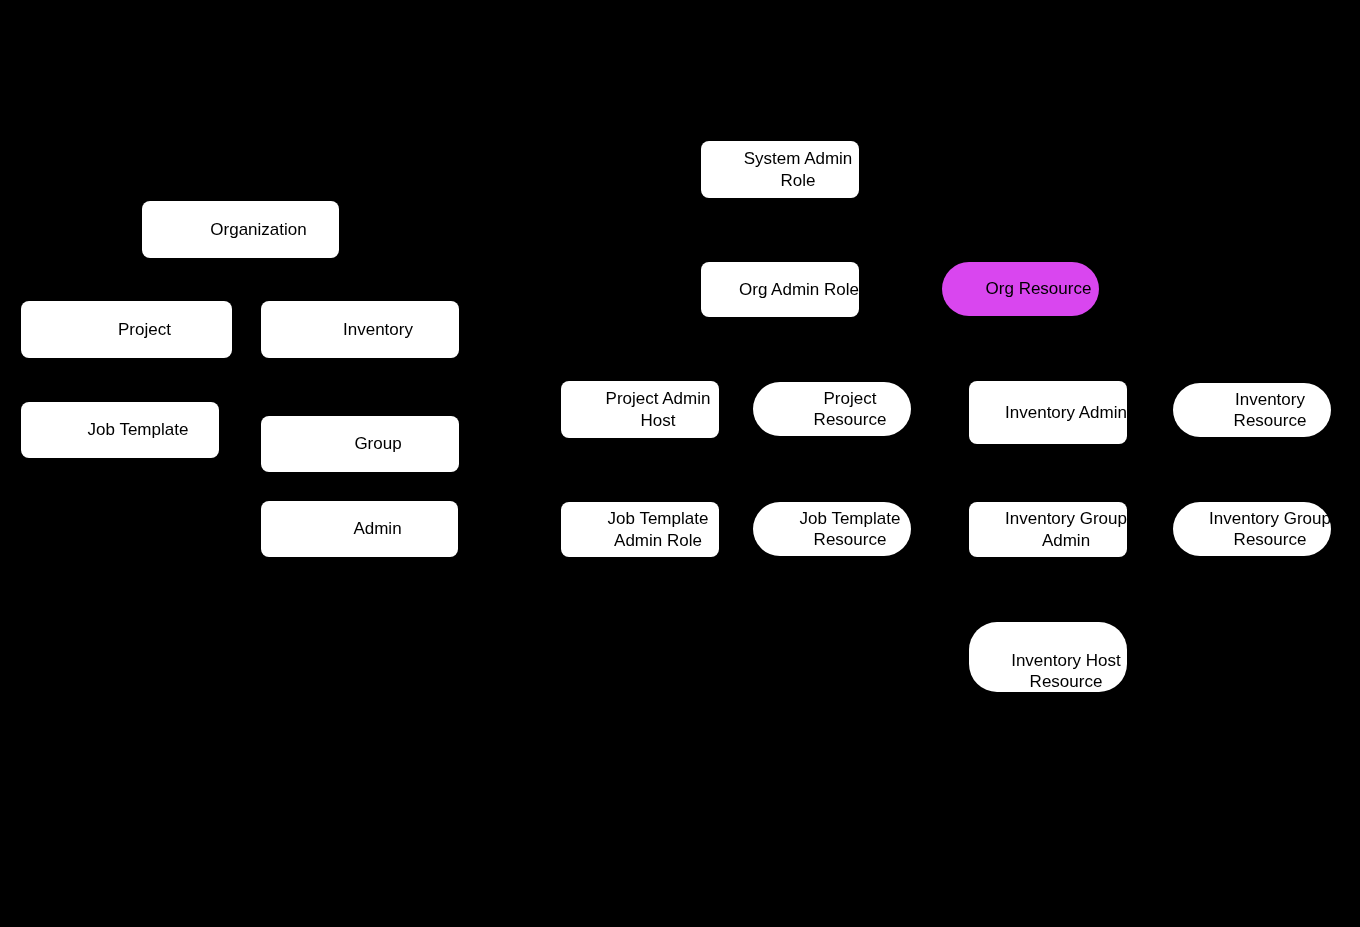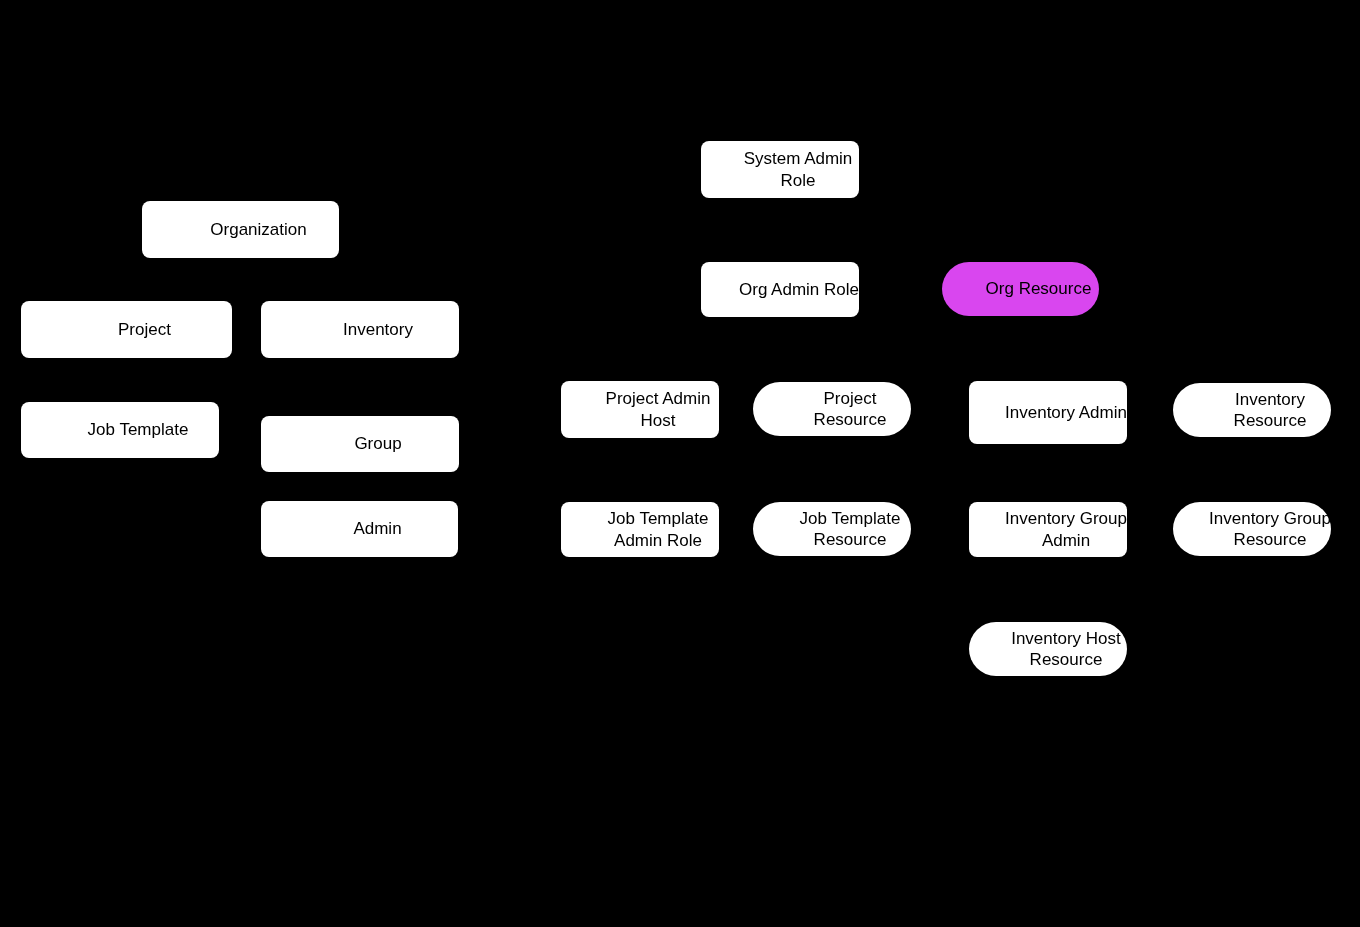--- a/index.html
+++ b/index.html
@@ -93,17 +93,17 @@
 Resource</span>
     </div>
     <div class="node rect" style="left: 969px; top: 502px; width: 158px; height: 55px; background: rgb(255, 255, 255); color: rgb(0, 0, 0);">
       <span class="label">Inventory Group
 Admin</span>
     </div>
     <div class="node stadium" style="left: 1173px; top: 502px; width: 158px; height: 54px; background: rgb(255, 255, 255); color: rgb(0, 0, 0);">
       <span class="label">Inventory Group
 Resource</span>
     </div>
-    <div class="node stadium" style="left: 969px; top: 622px; width: 158px; height: 54px; background: rgb(255, 255, 255); color: rgb(0, 0, 0);">
+    <div class="node stadium" style="left: 969px; top: 622px; width: 158px; height: 70px; background: rgb(255, 255, 255); color: rgb(0, 0, 0); align-items: flex-end;">
       <span class="label">Inventory Host
 Resource</span>
     </div>
   </div>
 
 </body></html>

